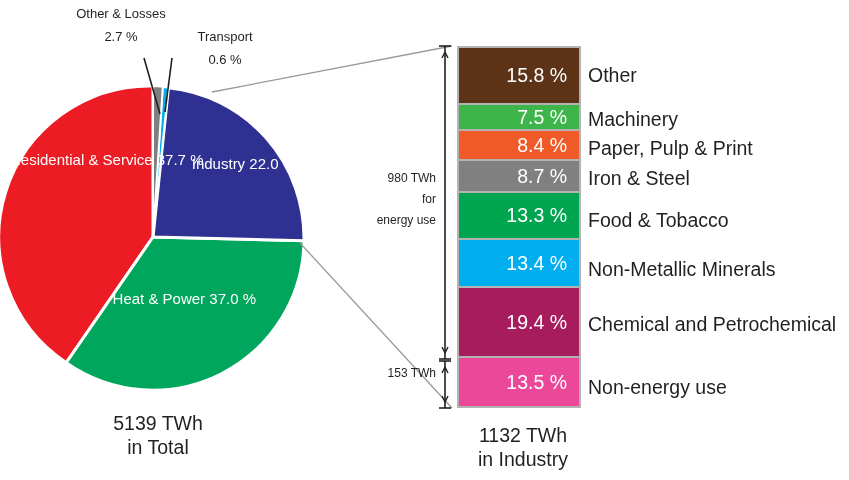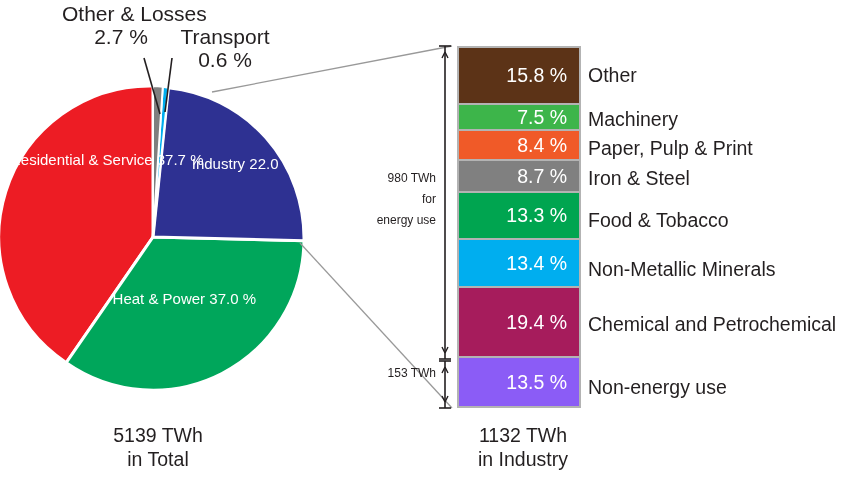--- a/index.html
+++ b/index.html
@@ -14,21 +14,21 @@
     background: #ffffff;
     font-family: "Liberation Sans", sans-serif;
     color: #231f20;
     overflow: hidden;
   }
 
   
   .callout {
     position: absolute;
     text-align: center;
-    font-size: 21px;
+    font-size: 13px;
     line-height: 23px;
     color: #231f20;
     white-space: nowrap;
   }
   .callout .pct { display: block; text-align: center; }
 
   
   .pie-label {
     position: absolute;
     text-align: right;
@@ -201,37 +201,37 @@
     </div>
     <div class="bar-seg" style="background:#00A550; height:13.3%;">
       <span class="seg-pct">13.3 %</span>
     </div>
     <div class="bar-seg" style="background:#00AEEF; height:13.4%;">
       <span class="seg-pct">13.4 %</span>
     </div>
     <div class="bar-seg" style="background:#A61C5C; height:19.4%;">
       <span class="seg-pct">19.4 %</span>
     </div>
-    <div class="bar-seg" style="background:#8b5cf6; height:13.5%;">
+    <div class="bar-seg" style="background:#ec4899; height:13.5%;">
       <span class="seg-pct">13.5 %</span>
     </div>
   </div>
 
   <div id="legend">
     <div class="legend-item" style="top:18px;">Other</div>
     <div class="legend-item" style="top:62px;">Machinery</div>
     <div class="legend-item" style="top:91px;">Paper, Pulp &amp; Print</div>
     <div class="legend-item" style="top:121px;">Iron &amp; Steel</div>
     <div class="legend-item" style="top:163px;">Food &amp; Tobacco</div>
     <div class="legend-item" style="top:212px;">Non-Metallic Minerals</div>
     <div class="legend-item" style="top:330px;">Non-energy use</div>
     <div class="legend-item" style="top:267px;">Chemical and Petrochemical</div>
   </div>
 
-  <div class="caption" style="left:68px; top:423px; width:180px;">
+  <div class="caption" style="left:68px; top:411px; width:180px;">
     <span>5139 TWh</span>
     <span>in Total</span>
   </div>
 
   <div class="caption" style="left:428px; top:423px; width:190px;">
     <span>1132 TWh</span>
     <span>in Industry</span>
   </div>
 
 </div>

